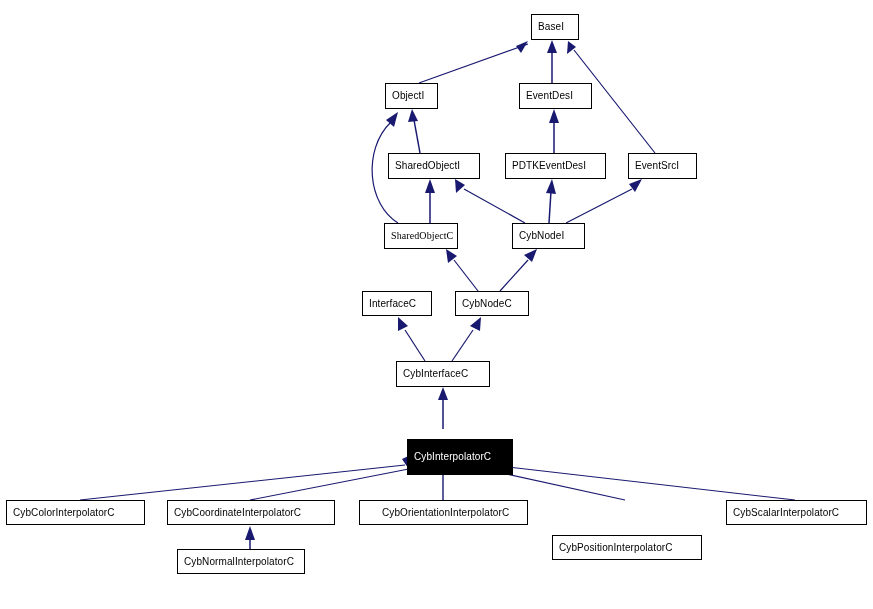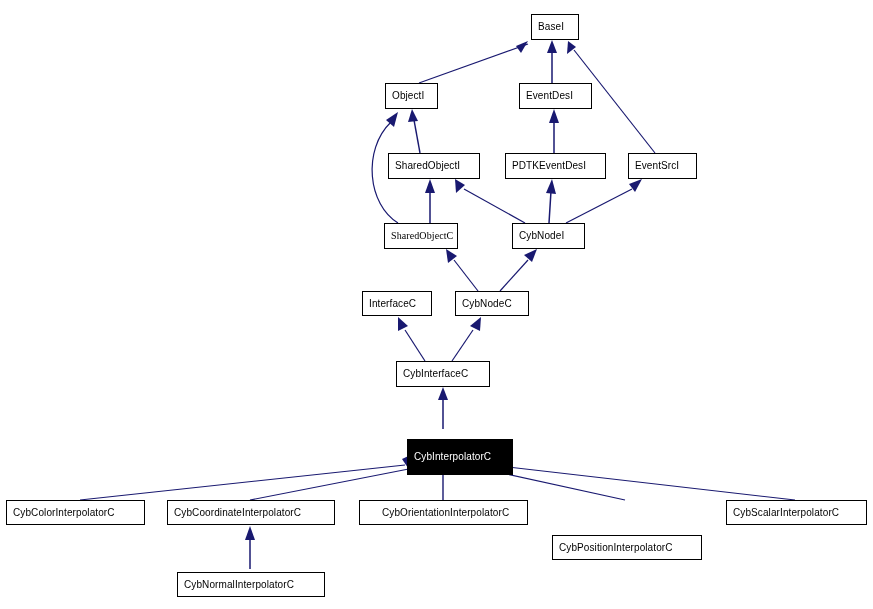--- a/index.html
+++ b/index.html
@@ -223,17 +223,17 @@
   </div>
 
   <div class="uml-node" style="left:552px; top:500px; width:150px; height:25px;margin-top:35px;">
     <span class="node-label">CybPositionInterpolatorC</span>
   </div>
 
   <div class="uml-node" style="left:726px; top:500px; width:141px; height:25px;">
     <span class="node-label">CybScalarInterpolatorC</span>
   </div>
 
-  <div class="uml-node" style="left:177px; top:572px; width:148px; height:25px;">
+  <div class="uml-node" style="left:177px; top:549px; width:128px; height:25px;">
     <span class="node-label">CybNormalInterpolatorC</span>
   </div>
 
 </div>
 
 </body></html>

